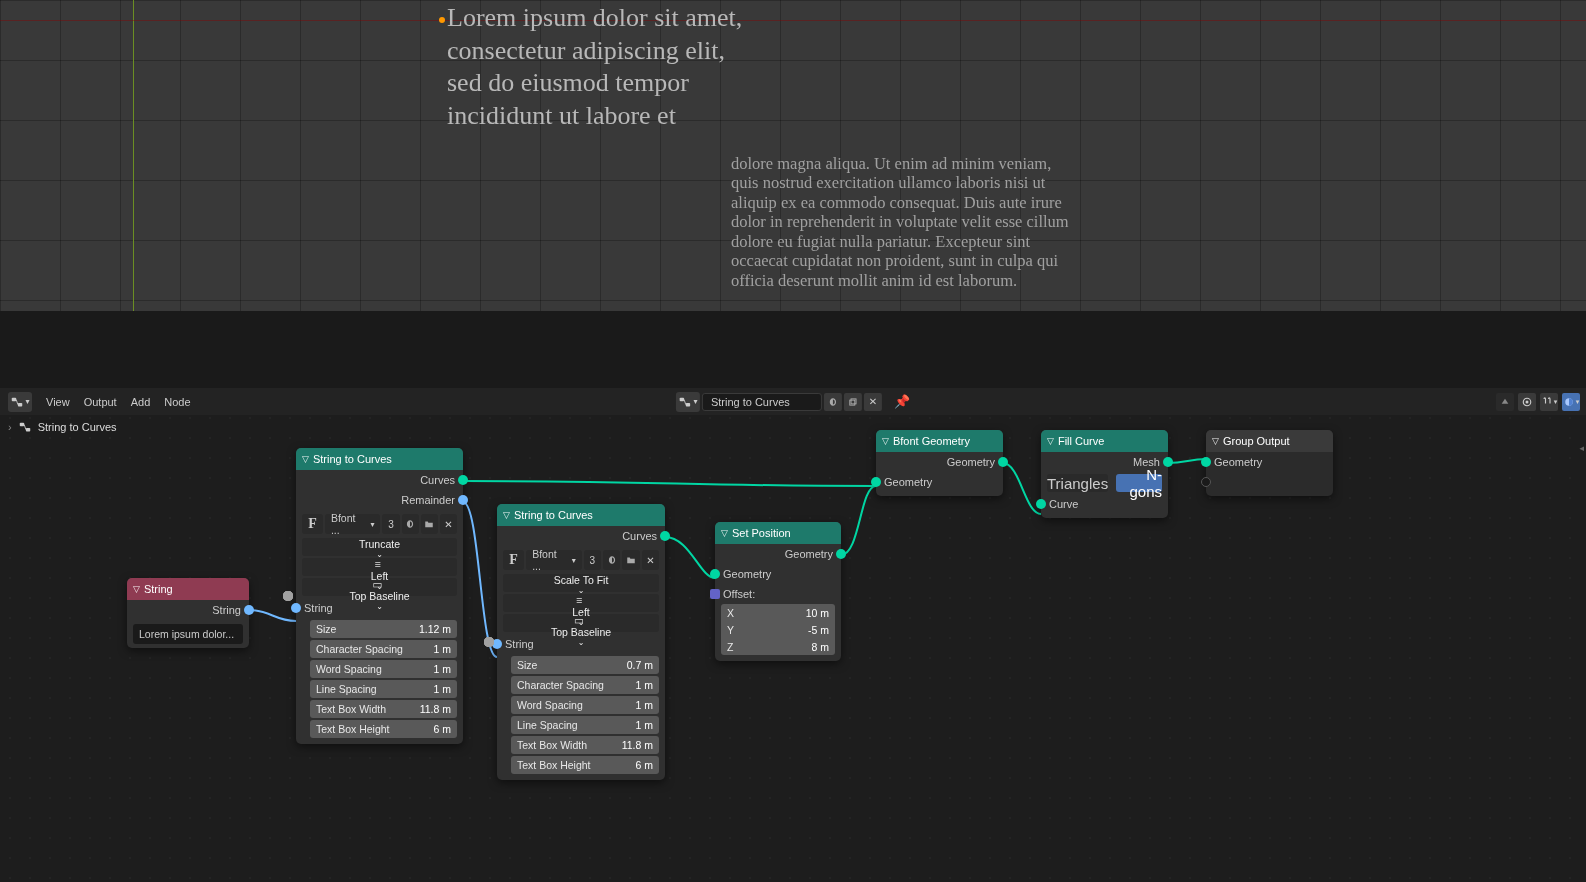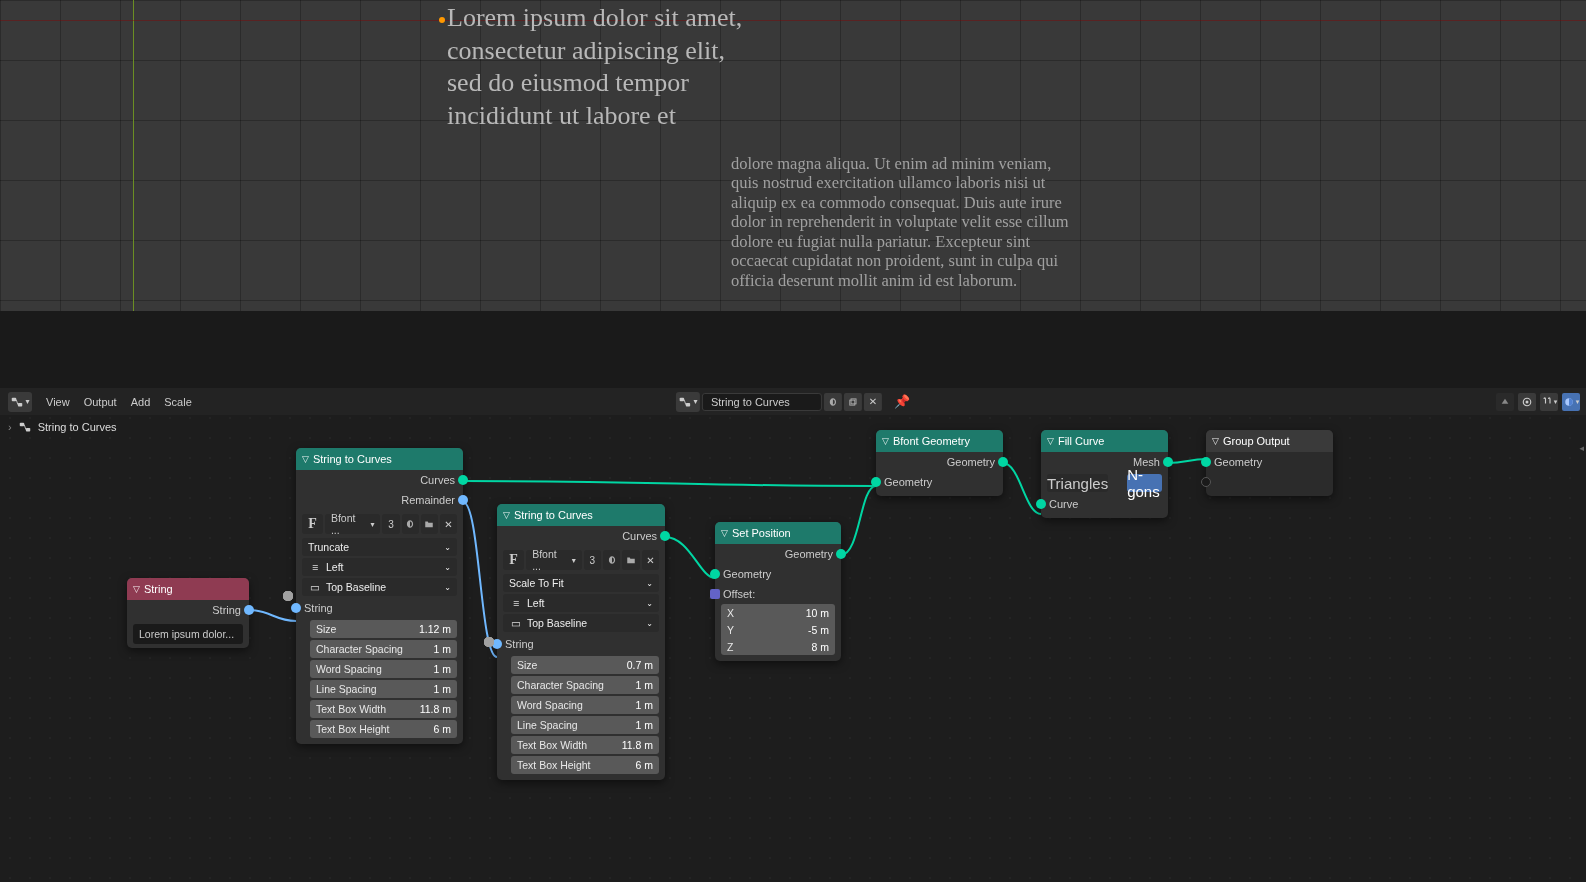--- a/index.html
+++ b/index.html
@@ -57,34 +57,34 @@
 .socket { position:absolute; width:10px; height:10px; border-radius:50%; top:50%; transform:translateY(-50%); }
 .socket.out { right:-5px; }
 .socket.in { left:-5px; }
 .sk-geom { background:#00d6a3; }
 .sk-str { background:#70b8ff; }
 .sk-flt { background:#a1a1a1; }
 .sk-vec { background:#6363c7; border-radius:2px; }
 .sk-empty { background:#1a1a1a; border:1px solid #555; }
 
 .fld { background:#545454; border-radius:3px; height:18px; display:flex; align-items:center; padding:0 6px; margin:2px 6px; font-size:10.5px; color:#eee; }
-.fld.dk { background:#2a2a2a; }
+.fld.dk { background:#2a2a2a;flex-direction:column; }
 .fld-lbl { flex:1; }
 .fld-icon { width:14px; display:inline-flex; justify-content:center; opacity:0.9; margin-right:4px; }
 .prop { background:#595959; border-radius:3px; height:18px; display:flex; align-items:center; padding:0 6px; margin:2px 6px 2px 14px; font-size:10.5px; }
 .prop-lbl { flex:1; color:#e8e8e8; }
 .prop-val { color:#fff; }
 .font-row { display:flex; gap:2px; margin:4px 6px; align-items:center; }
 .font-ico { width:22px; height:20px; background:#2a2a2a; border-radius:3px; display:flex; align-items:center; justify-content:center; font-weight:bold; font-family:Georgia,serif; font-size:14px; }
 .font-name { flex:1; background:#2a2a2a; border-radius:3px; height:20px; display:flex; align-items:center; padding:0 6px; font-size:10.5px;gap:12px; }
 .font-btn { width:18px; height:20px; background:#2a2a2a; border-radius:3px; display:flex; align-items:center; justify-content:center; font-size:10px; }
 .toggle-grp { display:flex; margin:2px 6px; }
 .tg { flex:1; background:#2a2a2a; height:18px; display:flex; align-items:center; justify-content:center; font-size:15px; border-radius:3px; }
 .tg.on { background:#4772b3; color:#fff; }
-.tg + .tg { margin-left:19px; }
+.tg + .tg { margin-left:8px;text-align:right; }
 .vec-row { background:#595959; height:17px; display:flex; align-items:center; padding:0 6px; margin:0 6px; font-size:10.5px; }
 .vec-row:first-of-type { border-radius:3px 3px 0 0; }
 .vec-row:last-of-type { border-radius:0 0 3px 3px; }
 .str-field { background:#1a1a1a; border-radius:3px; height:20px; margin:4px 6px; padding:0 6px; display:flex; align-items:center; font-size:10.5px; color:#ccc; overflow:hidden; white-space:nowrap; }
 
 .collapse-handle { position:absolute; right:-6px; top:50%; transform:translateY(-50%); color:#666; font-size:9px; }
 </style>
 </head>
 <body>
 
@@ -121,21 +121,21 @@
         <svg width="14" height="14" viewBox="0 0 16 16">
             <rect x="2" y="3" width="5" height="4" fill="#ccc" rx="1"></rect>
             <rect x="9" y="9" width="5" height="4" fill="#ccc" rx="1"></rect>
             <path d="M7 5 L9 11" stroke="#ccc" stroke-width="1"></path>
           </svg>
         <span style="font-size:8px;margin-left:1px">▾</span>
       </div>
       <span class="toolbar-menu">View</span>
       <span class="toolbar-menu">Output</span>
       <span class="toolbar-menu">Add</span>
-      <span class="toolbar-menu">Scale</span>
+      <span class="toolbar-menu">Node</span>
     </div>
     <div class="toolbar-center">
       <div class="editor-icon">
         <svg width="14" height="14" viewBox="0 0 16 16">
             <rect x="2" y="3" width="5" height="4" fill="#ccc" rx="1"></rect>
             <rect x="9" y="9" width="5" height="4" fill="#ccc" rx="1"></rect>
             <path d="M7 5 L9 11" stroke="#ccc" stroke-width="1"></path>
           </svg>
         <span style="font-size:8px;margin-left:1px">▾</span>
       </div>

